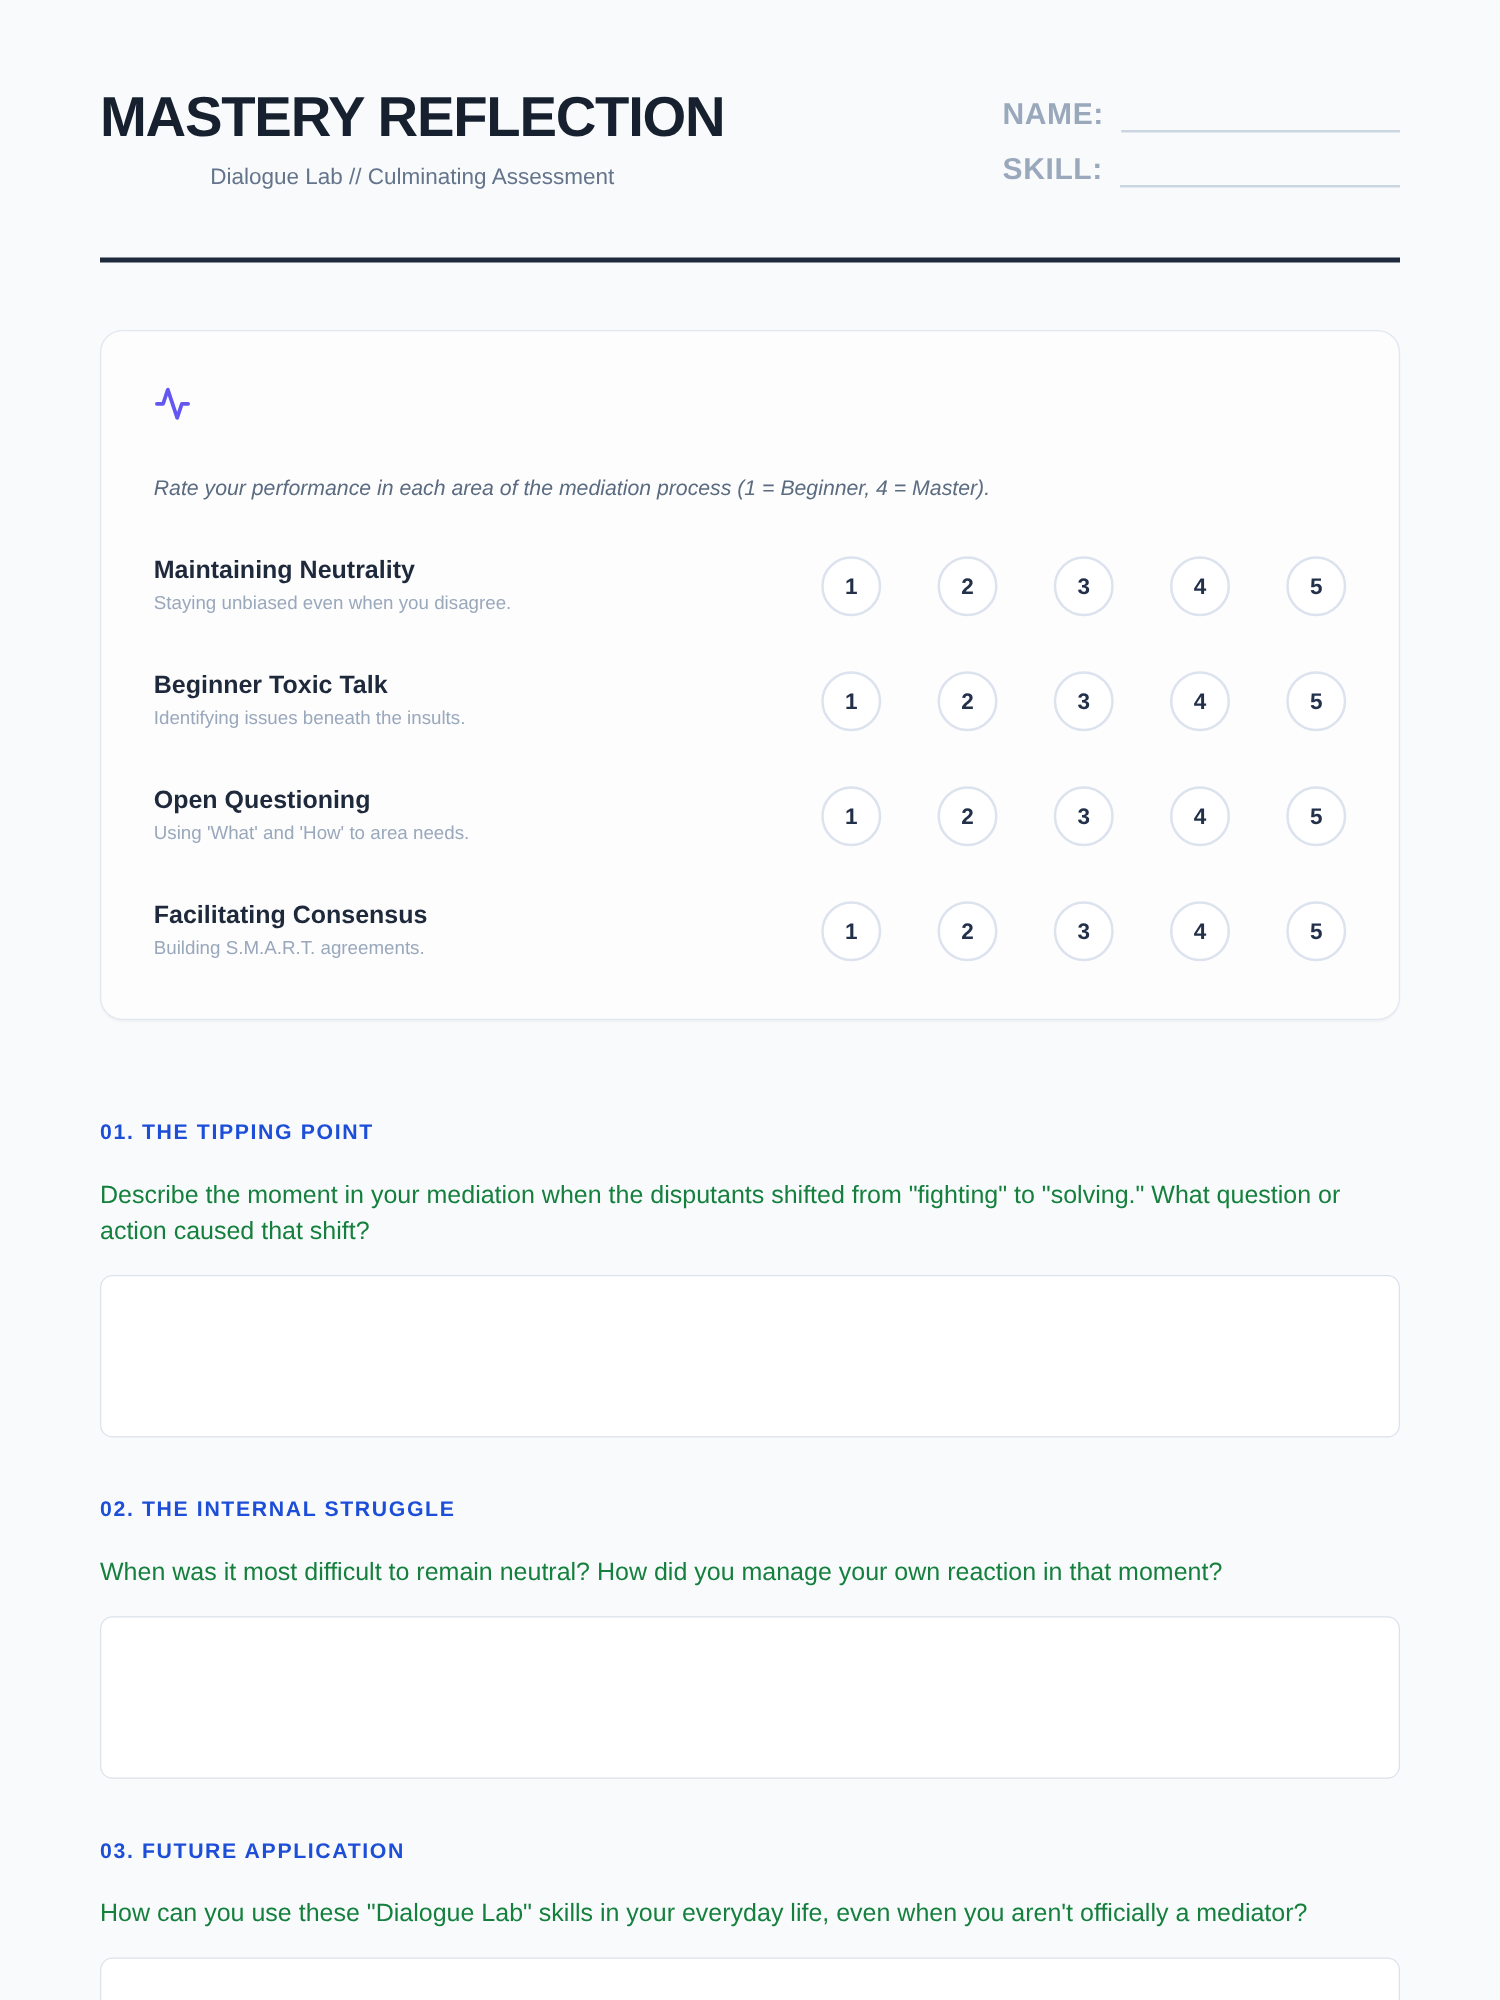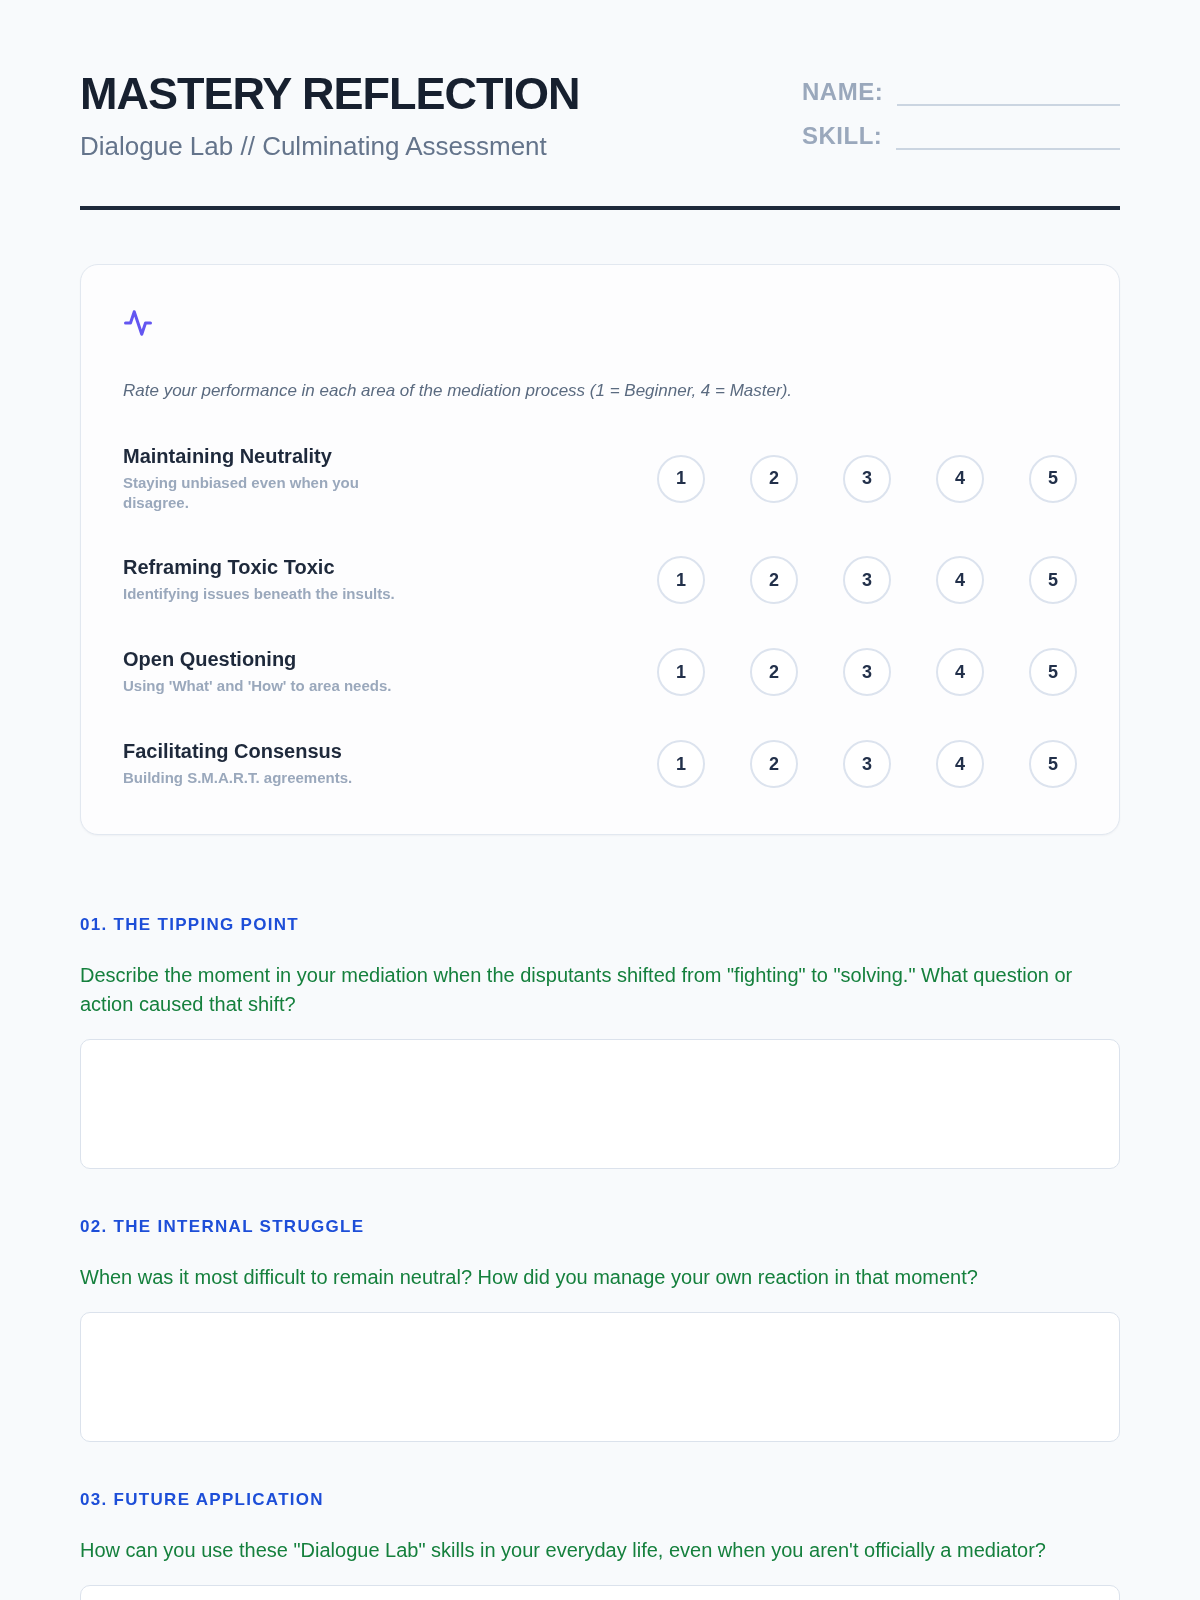--- a/index.html
+++ b/index.html
@@ -11,21 +11,21 @@
     overflow:hidden;
   }
   .page { width:1200px; height:1600px; padding:70px 80px 0 80px; overflow:hidden; }
 
   
   .header { display:flex; justify-content:space-between; align-items:flex-start; }
   .title {
     font-size:45px; font-weight:900; letter-spacing:-1px;
     color:#17202f; line-height:1.05;
   }
-  .subtitle { margin-top:14px; font-size:26px; color:#64748b; }
+  .subtitle { margin-top:14px; font-size:18px; color:#64748b;text-align:center; }
   .fields { width:318px; padding-top:8px; }
   .field-row { display:flex; align-items:flex-end; margin-bottom:16px; }
   .field-label {
     font-size:24px; font-weight:bold; color:#9aa8bc; letter-spacing:0.5px;
     margin-right:14px; white-space:nowrap;
   }
   .field-line {
     flex:1; border:none; background:transparent; outline:none;
     border-bottom:2px solid #cbd5e1; height:24px;
     font-size:17px; color:#1e293b; font-family:"Liberation Sans",sans-serif;
@@ -46,21 +46,21 @@
   .card-title { font-size:23px; font-weight:800; letter-spacing:1.5px; color:#1e293b; }
   .card-note { margin-top:42px; font-style:italic; font-size:17px; color:#5b6b80; }
 
   .skill-row {
     display:flex; align-items:center; justify-content:space-between;
     margin-top:44px;
   }
   .skill-row:first-of-type { margin-top:54px; }
   .skill-info { max-width:292px; }
   .skill-name { font-size:20px; font-weight:bold; color:#1e293b; }
-  .skill-desc { margin-top:5px; font-size:15px; color:#9aa8bc; line-height:1.3;font-weight:bold; }
+  .skill-desc { margin-top:5px; font-size:15px; color:#9aa8bc; line-height:1.3; }
   .scale { display:flex; gap:45px; }
   .circle {
     width:48px; height:48px; border-radius:50%;
     border:2px solid #dce3ee; background:#ffffff;
     display:flex; align-items:center; justify-content:center;
     font-size:18px; font-weight:bold; color:#22304a;
     cursor:pointer;
   }
 
   
@@ -117,21 +117,21 @@
         <div class="circle">1</div>
         <div class="circle">2</div>
         <div class="circle">3</div>
         <div class="circle">4</div>
         <div class="circle">5</div>
       </div>
     </div>
 
     <div class="skill-row">
       <div class="skill-info">
-        <div class="skill-name">Reframing Toxic Toxic</div>
+        <div class="skill-name">Beginner Toxic Talk</div>
         <div class="skill-desc">Identifying issues beneath the insults.</div>
       </div>
       <div class="scale">
         <div class="circle">1</div>
         <div class="circle">2</div>
         <div class="circle">3</div>
         <div class="circle">4</div>
         <div class="circle">5</div>
       </div>
     </div>

